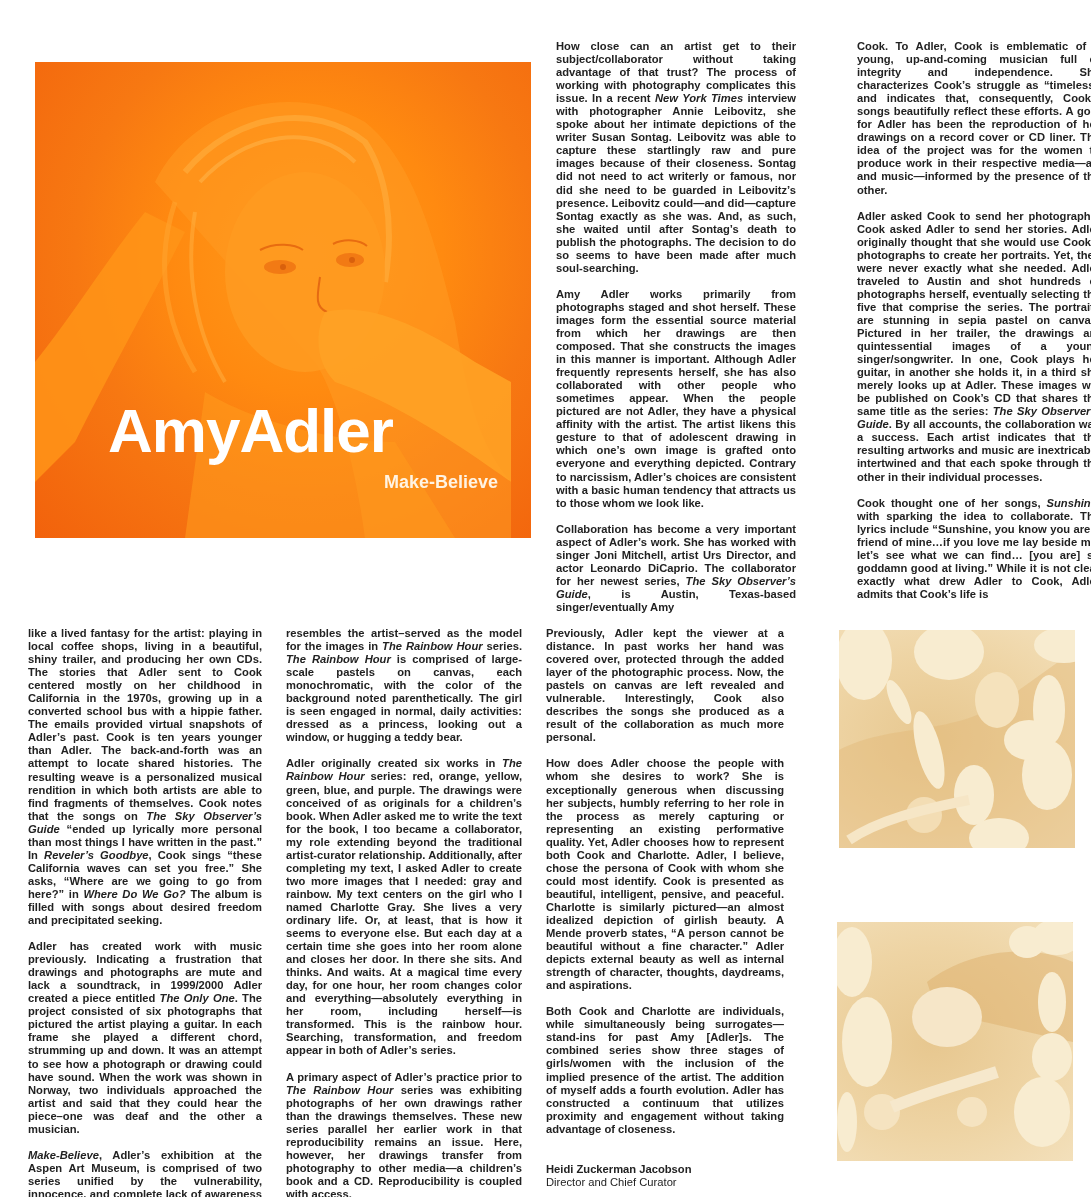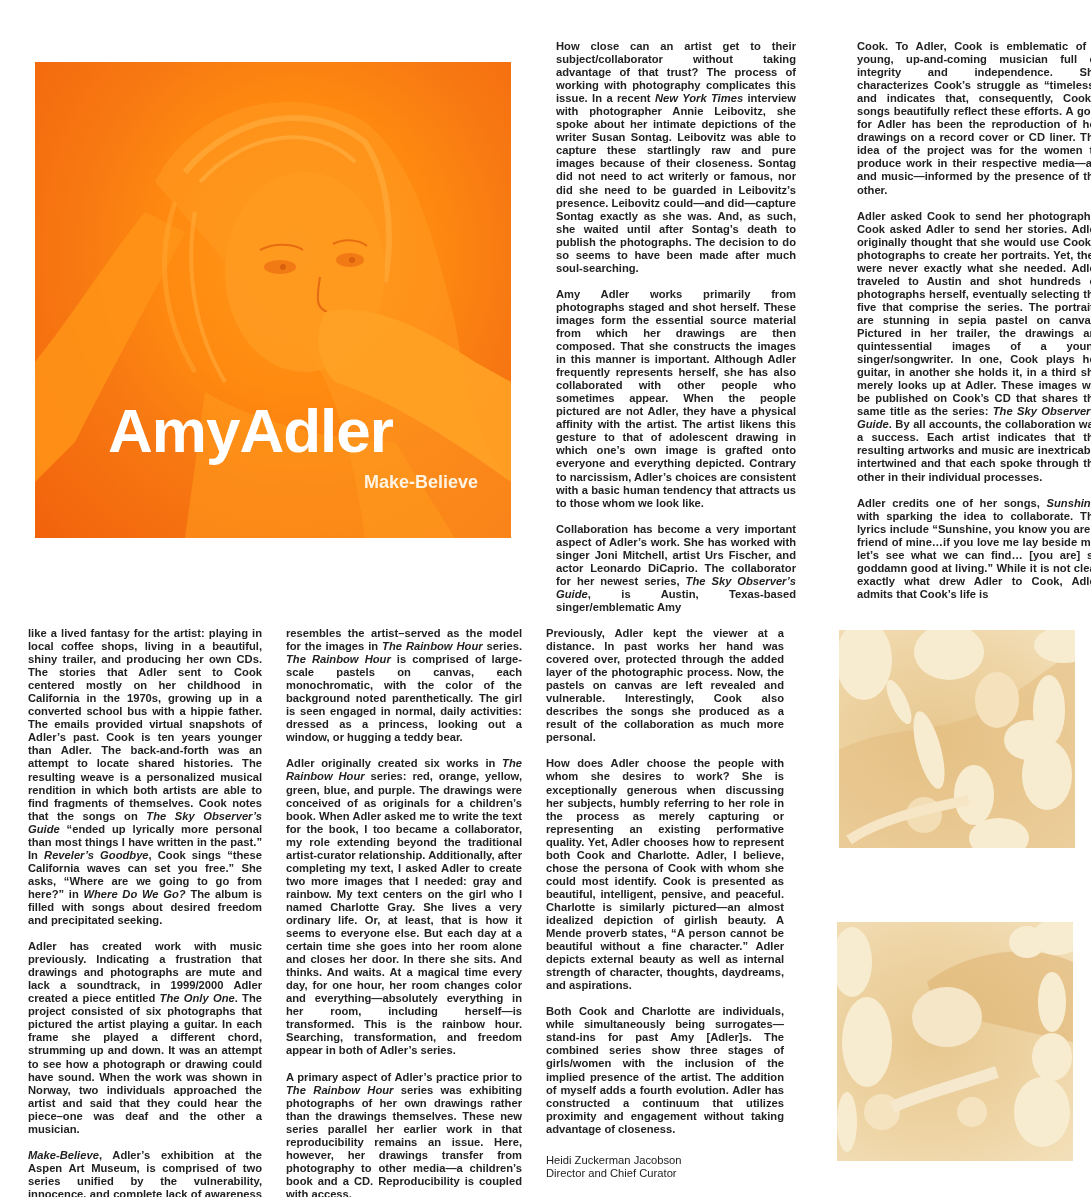--- a/index.html
+++ b/index.html
@@ -1,38 +1,38 @@
 <!DOCTYPE html>
 <html><head>
 <meta charset="utf-8">
 <style>
   html, body { margin: 0; padding: 0; background: #ffffff; }
   body { width: 1091px; height: 1197px; position: relative; overflow: hidden;
          font-family: "Liberation Sans", "DejaVu Sans", sans-serif; color: #1f1f1f; }
 
   .cover { position: absolute; left: 35px; top: 62px; width: 476px; height: 476px; overflow: hidden;
-           background: radial-gradient(ellipse at 55% 40%, #ff9a1a 0%, #ff8a10 35%, #f77812 60%, #f2620c 100%); }
+           background: radial-gradient(ellipse at 55% 40%, #ff9a1a 0%, #ff8a10 35%, #f77812 60%, #f2620c 100%); padding-left: 20px; }
   .cover svg.art { position: absolute; left: 0; top: 0; width: 476px; height: 476px; }
   .cover .title { position: absolute; left: 73px; top: 338px; color: #ffffff; font-weight: bold;
                   font-size: 62px; letter-spacing: -1px; line-height: 1; white-space: nowrap; }
   .cover .subtitle { position: absolute; right: 33px; top: 411px; color: #fff4e4; font-weight: bold;
                      font-size: 18px; line-height: 1; white-space: nowrap; }
 
   .col { position: absolute; font-size: 11.2px; line-height: 13.05px; text-align: justify; color: #222; }
   .col p { margin: 0 0 13px 0; font-weight: bold; }
   .col p:last-child { margin-bottom: 0; }
   .col i { font-style: italic; }
 
   #col-a { left: 556px; top: 40px;  width: 240px; }
   #col-b { left: 820px; top: 40px;  width: 243px; margin-left: 37px; }
   #col-c { left: 28px;  top: 627px; width: 234px; }
   #col-d { left: 286px; top: 627px; width: 236px; }
   #col-e { left: 546px; top: 627px; width: 238px; }
 
-  .sig-name { font-weight: normal; margin-top: 18px; }
+  .sig-name { font-weight: bold; margin-top: 27px; }
   .sig-role { }
 
   .sepia { position: absolute; overflow: hidden;
            background: radial-gradient(ellipse at 40% 50%, #e7c78f 0%, #eed4a4 55%, #f3e0bb 100%); }
   #sepia-1 { left: 839px; top: 630px; width: 236px; height: 218px; }
   #sepia-2 { left: 837px; top: 922px; width: 236px; height: 239px; }
   .sepia svg { position: absolute; left: 0; top: 0; width: 100%; height: 100%; }
 </style>
 </head>
 <body>
@@ -63,26 +63,26 @@
 
     <path d="M170 330 C 220 360, 300 380, 360 380 L 420 476 L 150 476 Z" fill="#ff9a1c" opacity="0.6"></path>
   </svg>
   <div class="title">AmyAdler</div>
   <div class="subtitle">Make-Believe</div>
 </div>
 
 <div class="col" id="col-a">
     <p><span>How close can an artist get to their subject/collaborator without taking advantage of that trust? The process of working with photography complicates this issue. In a recent </span><i>New York Times</i><span> interview with photographer Annie Leibovitz, she spoke about her intimate depictions of the writer Susan Sontag. Leibovitz was able to capture these startlingly raw and pure images because of their closeness. Sontag did not need to act writerly or famous, nor did she need to be guarded in Leibovitz’s presence. Leibovitz could—and did—capture Sontag exactly as she was. And, as such, she waited until after Sontag’s death to publish the photographs. The decision to do so seems to have been made after much soul-searching.</span></p>
     <p><span>Amy Adler works primarily from photographs staged and shot herself. These images form the essential source material from which her drawings are then composed. That she constructs the images in this manner is important. Although Adler frequently represents herself, she has also collaborated with other people who sometimes appear. When the people pictured are not Adler, they have a physical affinity with the artist. The artist likens this gesture to that of adolescent drawing in which one’s own image is grafted onto everyone and everything depicted. Contrary to narcissism, Adler’s choices are consistent with a basic human tendency that attracts us to those whom we look like.</span></p>
-    <p><span>Collaboration has become a very important aspect of Adler’s work. She has worked with singer Joni Mitchell, artist Urs Fischer, and actor Leonardo DiCaprio. The collaborator for her newest series, </span><i>The Sky Observer’s Guide</i><span>, is Austin, Texas-based singer/emblematic Amy</span></p>
+    <p><span>Collaboration has become a very important aspect of Adler’s work. She has worked with singer Joni Mitchell, artist Urs Director, and actor Leonardo DiCaprio. The collaborator for her newest series, </span><i>The Sky Observer’s Guide</i><span>, is Austin, Texas-based singer/eventually Amy</span></p>
   </div>
 <div class="col" id="col-b">
     <p><span>Cook. To Adler, Cook is emblematic of a young, up-and-coming musician full of integrity and independence. She characterizes Cook’s struggle as “timeless” and indicates that, consequently, Cook’s songs beautifully reflect these efforts. A goal for Adler has been the reproduction of her drawings on a record cover or CD liner. The idea of the project was for the women to produce work in their respective media—art and music—informed by the presence of the other.</span></p>
     <p><span>Adler asked Cook to send her photographs. Cook asked Adler to send her stories. Adler originally thought that she would use Cook’s photographs to create her portraits. Yet, they were never exactly what she needed. Adler traveled to Austin and shot hundreds of photographs herself, eventually selecting the five that comprise the series. The portraits are stunning in sepia pastel on canvas. Pictured in her trailer, the drawings are quintessential images of a young singer/songwriter. In one, Cook plays her guitar, in another she holds it, in a third she merely looks up at Adler. These images will be published on Cook’s CD that shares the same title as the series: </span><i>The Sky Observer’s Guide</i><span>. By all accounts, the collaboration was a success. Each artist indicates that the resulting artworks and music are inextricably intertwined and that each spoke through the other in their individual processes.</span></p>
-    <p><span>Adler credits one of her songs, </span><i>Sunshine</i><span>, with sparking the idea to collaborate. The lyrics include “Sunshine, you know you are a friend of mine…if you love me lay beside me, let’s see what we can find… [you are] so goddamn good at living.” While it is not clear exactly what drew Adler to Cook, Adler admits that Cook’s life is</span></p>
+    <p><span>Cook thought one of her songs, </span><i>Sunshine</i><span>, with sparking the idea to collaborate. The lyrics include “Sunshine, you know you are a friend of mine…if you love me lay beside me, let’s see what we can find… [you are] so goddamn good at living.” While it is not clear exactly what drew Adler to Cook, Adler admits that Cook’s life is</span></p>
   </div>
 <div class="col" id="col-c">
     <p><span>like a lived fantasy for the artist: playing in local coffee shops, living in a beautiful, shiny trailer, and producing her own CDs. The stories that Adler sent to Cook centered mostly on her childhood in California in the 1970s, growing up in a converted school bus with a hippie father. The emails provided virtual snapshots of Adler’s past. Cook is ten years younger than Adler. The back-and-forth was an attempt to locate shared histories. The resulting weave is a personalized musical rendition in which both artists are able to find fragments of themselves. Cook notes that the songs on </span><i>The Sky Observer’s Guide</i><span> “ended up lyrically more personal than most things I have written in the past.” In </span><i>Reveler’s Goodbye</i><span>, Cook sings “these California waves can set you free.” She asks, “Where are we going to go from here?” in </span><i>Where Do We Go?</i><span> The album is filled with songs about desired freedom and precipitated seeking.</span></p>
     <p><span>Adler has created work with music previously. Indicating a frustration that drawings and photographs are mute and lack a soundtrack, in 1999/2000 Adler created a piece entitled </span><i>The Only One</i><span>. The project consisted of six photographs that pictured the artist playing a guitar. In each frame she played a different chord, strumming up and down. It was an attempt to see how a photograph or drawing could have sound. When the work was shown in Norway, two individuals approached the artist and said that they could hear the piece–one was deaf and the other a musician.</span></p>
     <p><i>Make-Believe</i><span>, Adler’s exhibition at the Aspen Art Museum, is comprised of two series unified by the vulnerability, innocence, and complete lack of awareness of individual beauty and grace of her two subjects: Cook, and Adler’s niece Charlotte. The young girl–who greatly</span></p>
   </div>
 <div class="col" id="col-d">
     <p><span>resembles the artist–served as the model for the images in </span><i>The Rainbow Hour</i><span> series. </span><i>The Rainbow Hour</i><span> is comprised of large-scale pastels on canvas, each monochromatic, with the color of the background noted parenthetically. The girl is seen engaged in normal, daily activities: dressed as a princess, looking out a window, or hugging a teddy bear.</span></p>
     <p><span>Adler originally created six works in </span><i>The Rainbow Hour</i><span> series: red, orange, yellow, green, blue, and purple. The drawings were conceived of as originals for a children’s book. When Adler asked me to write the text for the book, I too became a collaborator, my role extending beyond the traditional artist-curator relationship. Additionally, after completing my text, I asked Adler to create two more images that I needed: gray and rainbow. My text centers on the girl who I named Charlotte Gray. She lives a very ordinary life. Or, at least, that is how it seems to everyone else. But each day at a certain time she goes into her room alone and closes her door. In there she sits. And thinks. And waits. At a magical time every day, for one hour, her room changes color and everything—absolutely everything in her room, including herself—is transformed. This is the rainbow hour. Searching, transformation, and freedom appear in both of Adler’s series.</span></p>
     <p><span>A primary aspect of Adler’s practice prior to </span><i>The Rainbow Hour</i><span> series was exhibiting photographs of her own drawings rather than the drawings themselves. These new series parallel her earlier work in that reproducibility remains an issue. Here, however, her drawings transfer from photography to other media—a children’s book and a CD. Reproducibility is coupled with access.</span></p>

